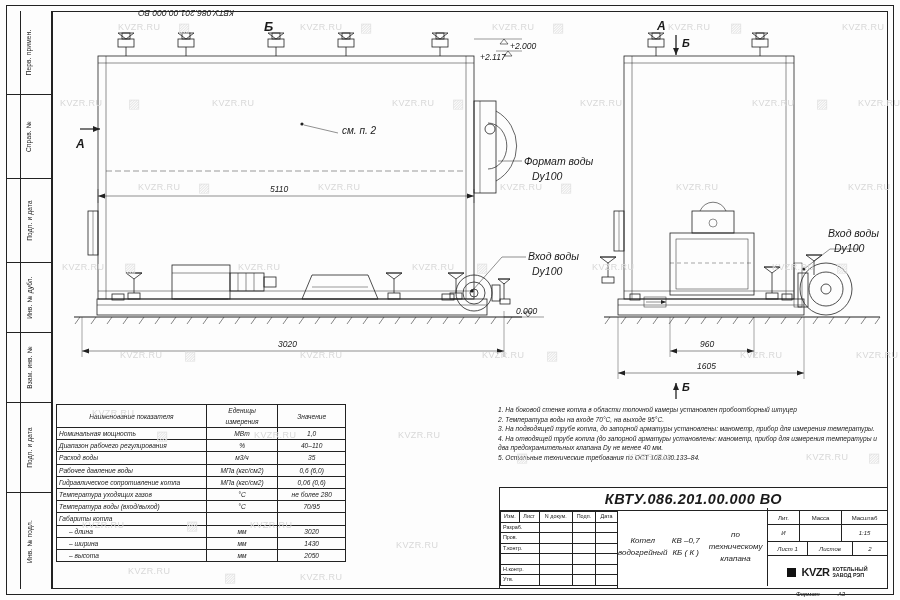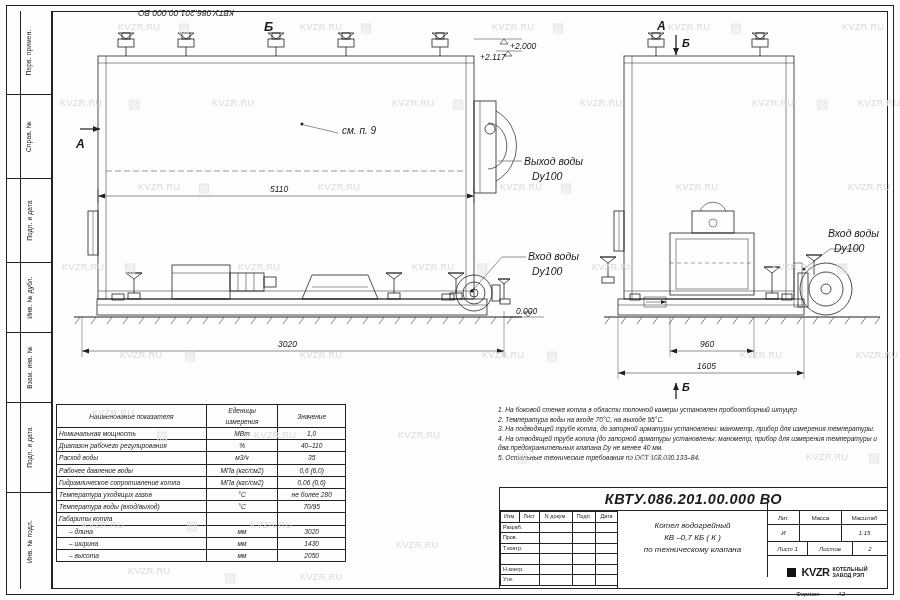--- a/index.html
+++ b/index.html
@@ -168,26 +168,26 @@
     position: absolute;
     left: 0; top: 23px;
     width: 118px; height: 78px;
     box-sizing: border-box;
     border-right: 1px solid #222;
   }
   .tb-left table { width: 118px; font-size: 5.4px; }
   .tb-left td { height: 9.5px; line-height: 9px; }
   .tb-mid {
     position: absolute;
-    left: 118px; top: 11px;
+    left: 118px; top: 20px;
     width: 150px; height: 78px;
     box-sizing: border-box;
     border-right: 1px solid #222;
     display: flex;
-    flex-direction: column;
+    flex-direction: row;
     align-items: center;
     justify-content: center;
     font-size: 8px;
     font-style: italic;
     line-height: 12px;
     text-align: center;
   }
   .tb-right {
     position: absolute;
     left: 268px; top: 23px;
@@ -471,23 +471,23 @@
         <circle cx="752" cy="258" r="1.6" fill="#222" stroke="none"></circle>
       </g>
     </svg>
 
     <span class="big-let" style="left:212px;top:8px;">Б</span>
     <span class="big-let" style="left:24px;top:126px;font-size:12px;">A</span>
     <span class="big-let" style="left:605px;top:8px;font-size:12px;">A</span>
     <span class="big-let" style="left:630px;top:26px;font-size:11px;">Б</span>
     <span class="big-let" style="left:630px;top:370px;font-size:11px;">Б</span>
 
-    <span class="lbl lbl-it" style="left:290px;top:114px;font-size:10px;">см. п. 9</span>
-
-    <span class="lbl lbl-it" style="left:472px;top:144px;font-size:10.5px;">Выход воды</span>
+    <span class="lbl lbl-it" style="left:290px;top:114px;font-size:10px;">см. п. 2</span>
+
+    <span class="lbl lbl-it" style="left:472px;top:144px;font-size:10.5px;">Формат воды</span>
     <span class="lbl lbl-it" style="left:480px;top:159px;font-size:10.5px;">Dу100</span>
 
     <span class="lbl lbl-it" style="left:476px;top:239px;font-size:10.5px;">Вход воды</span>
     <span class="lbl lbl-it" style="left:480px;top:254px;font-size:10.5px;">Dу100</span>
 
     <span class="lbl lbl-it" style="left:776px;top:216px;font-size:10.5px;">Вход воды</span>
     <span class="lbl lbl-it" style="left:782px;top:231px;font-size:10.5px;">Dу100</span>
 
     <span class="lbl lbl-it" style="left:428px;top:17px;margin-top:24px;">+2.117</span>
     <span class="lbl lbl-it" style="left:458px;top:30px;">+2.000</span>

